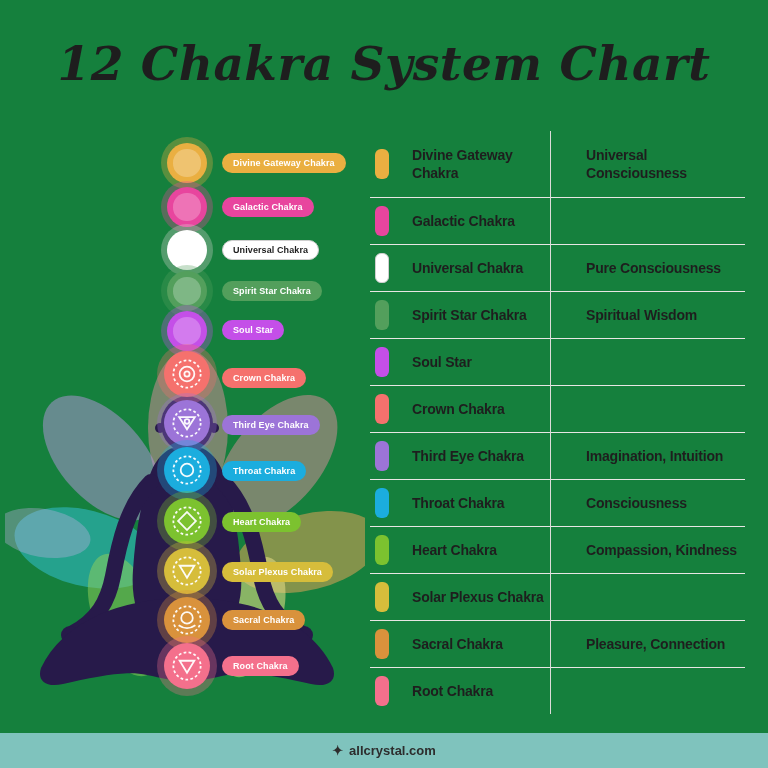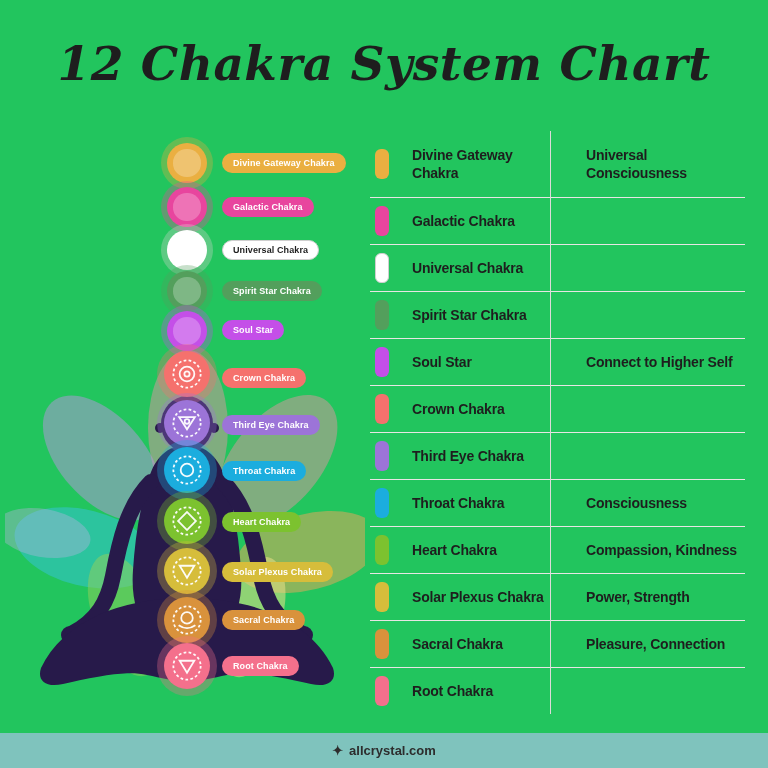--- a/index.html
+++ b/index.html
@@ -41,21 +41,21 @@
 
   
   .footer{position:absolute;left:0;right:0;bottom:0;height:35px;z-index:5;
           display:flex;align-items:center;justify-content:center;gap:6px;
           font-size:13px;font-weight:600;color:#2d2d2d;}
   .footer .spark{font-size:13px;}
 </style>
 </head>
 <body>
 
-<div class="frame" style="background: #22c55e;">
+<div class="frame" style="background: #15803d;">
 
   <h1 class="title">12 Chakra System Chart</h1>
 
   <div class="illustration">
 
     <svg class="scene" viewBox="0 0 360 582">
       <g>
         <ellipse cx="183" cy="300" rx="40" ry="78" opacity="0.45" style="fill: rgb(245, 144, 168);"></ellipse>
         <ellipse cx="97" cy="330" rx="42" ry="75" transform="rotate(-42 97 330)" opacity="0.5" style="fill: rgb(183, 149, 224);"></ellipse>
         <ellipse cx="272" cy="333" rx="44" ry="78" transform="rotate(40 272 333)" opacity="0.45" style="fill: rgb(245, 144, 168);"></ellipse>
@@ -185,52 +185,53 @@
       <span class="cname">Divine Gateway Chakra</span>
       <span class="cmean">Universal Consciousness</span>
     </div>
     <div class="row">
       <span class="pill" style="background: rgb(232, 69, 158); border-color: transparent;"></span>
       <span class="cname">Galactic Chakra</span>
     </div>
     <div class="row">
       <span class="pill" style="background: rgb(255, 255, 255); border-color: rgb(207, 207, 207);"></span>
       <span class="cname">Universal Chakra</span>
+      <span class="cmean">Pure Consciousness</span>
     </div>
     <div class="row">
       <span class="pill" style="background: rgb(83, 159, 92); border-color: transparent;"></span>
       <span class="cname">Spirit Star Chakra</span>
+      <span class="cmean">Spiritual Wisdom</span>
     </div>
     <div class="row">
       <span class="pill" style="background: rgb(196, 79, 232); border-color: transparent;"></span>
       <span class="cname">Soul Star</span>
-      <span class="cmean">Connect to Higher Self</span>
     </div>
     <div class="row">
       <span class="pill" style="background: rgb(245, 113, 109); border-color: transparent;"></span>
       <span class="cname">Crown Chakra</span>
     </div>
     <div class="row">
       <span class="pill" style="background: rgb(156, 116, 216); border-color: transparent;"></span>
       <span class="cname">Third Eye Chakra</span>
+      <span class="cmean">Imagination, Intuition</span>
     </div>
     <div class="row">
       <span class="pill" style="background: rgb(27, 173, 222); border-color: transparent;"></span>
       <span class="cname">Throat Chakra</span>
       <span class="cmean">Consciousness</span>
     </div>
     <div class="row">
       <span class="pill" style="background: rgb(124, 194, 47); border-color: transparent;"></span>
       <span class="cname">Heart Chakra</span>
       <span class="cmean">Compassion, Kindness</span>
     </div>
     <div class="row">
       <span class="pill" style="background: rgb(214, 189, 59); border-color: transparent;"></span>
       <span class="cname">Solar Plexus Chakra</span>
-      <span class="cmean">Power, Strength</span>
     </div>
     <div class="row">
       <span class="pill" style="background: rgb(217, 146, 60); border-color: transparent;"></span>
       <span class="cname">Sacral Chakra</span>
       <span class="cmean">Pleasure, Connection</span>
     </div>
     <div class="row last">
       <span class="pill" style="background: rgb(244, 112, 140); border-color: transparent;"></span>
       <span class="cname">Root Chakra</span>
     </div>

